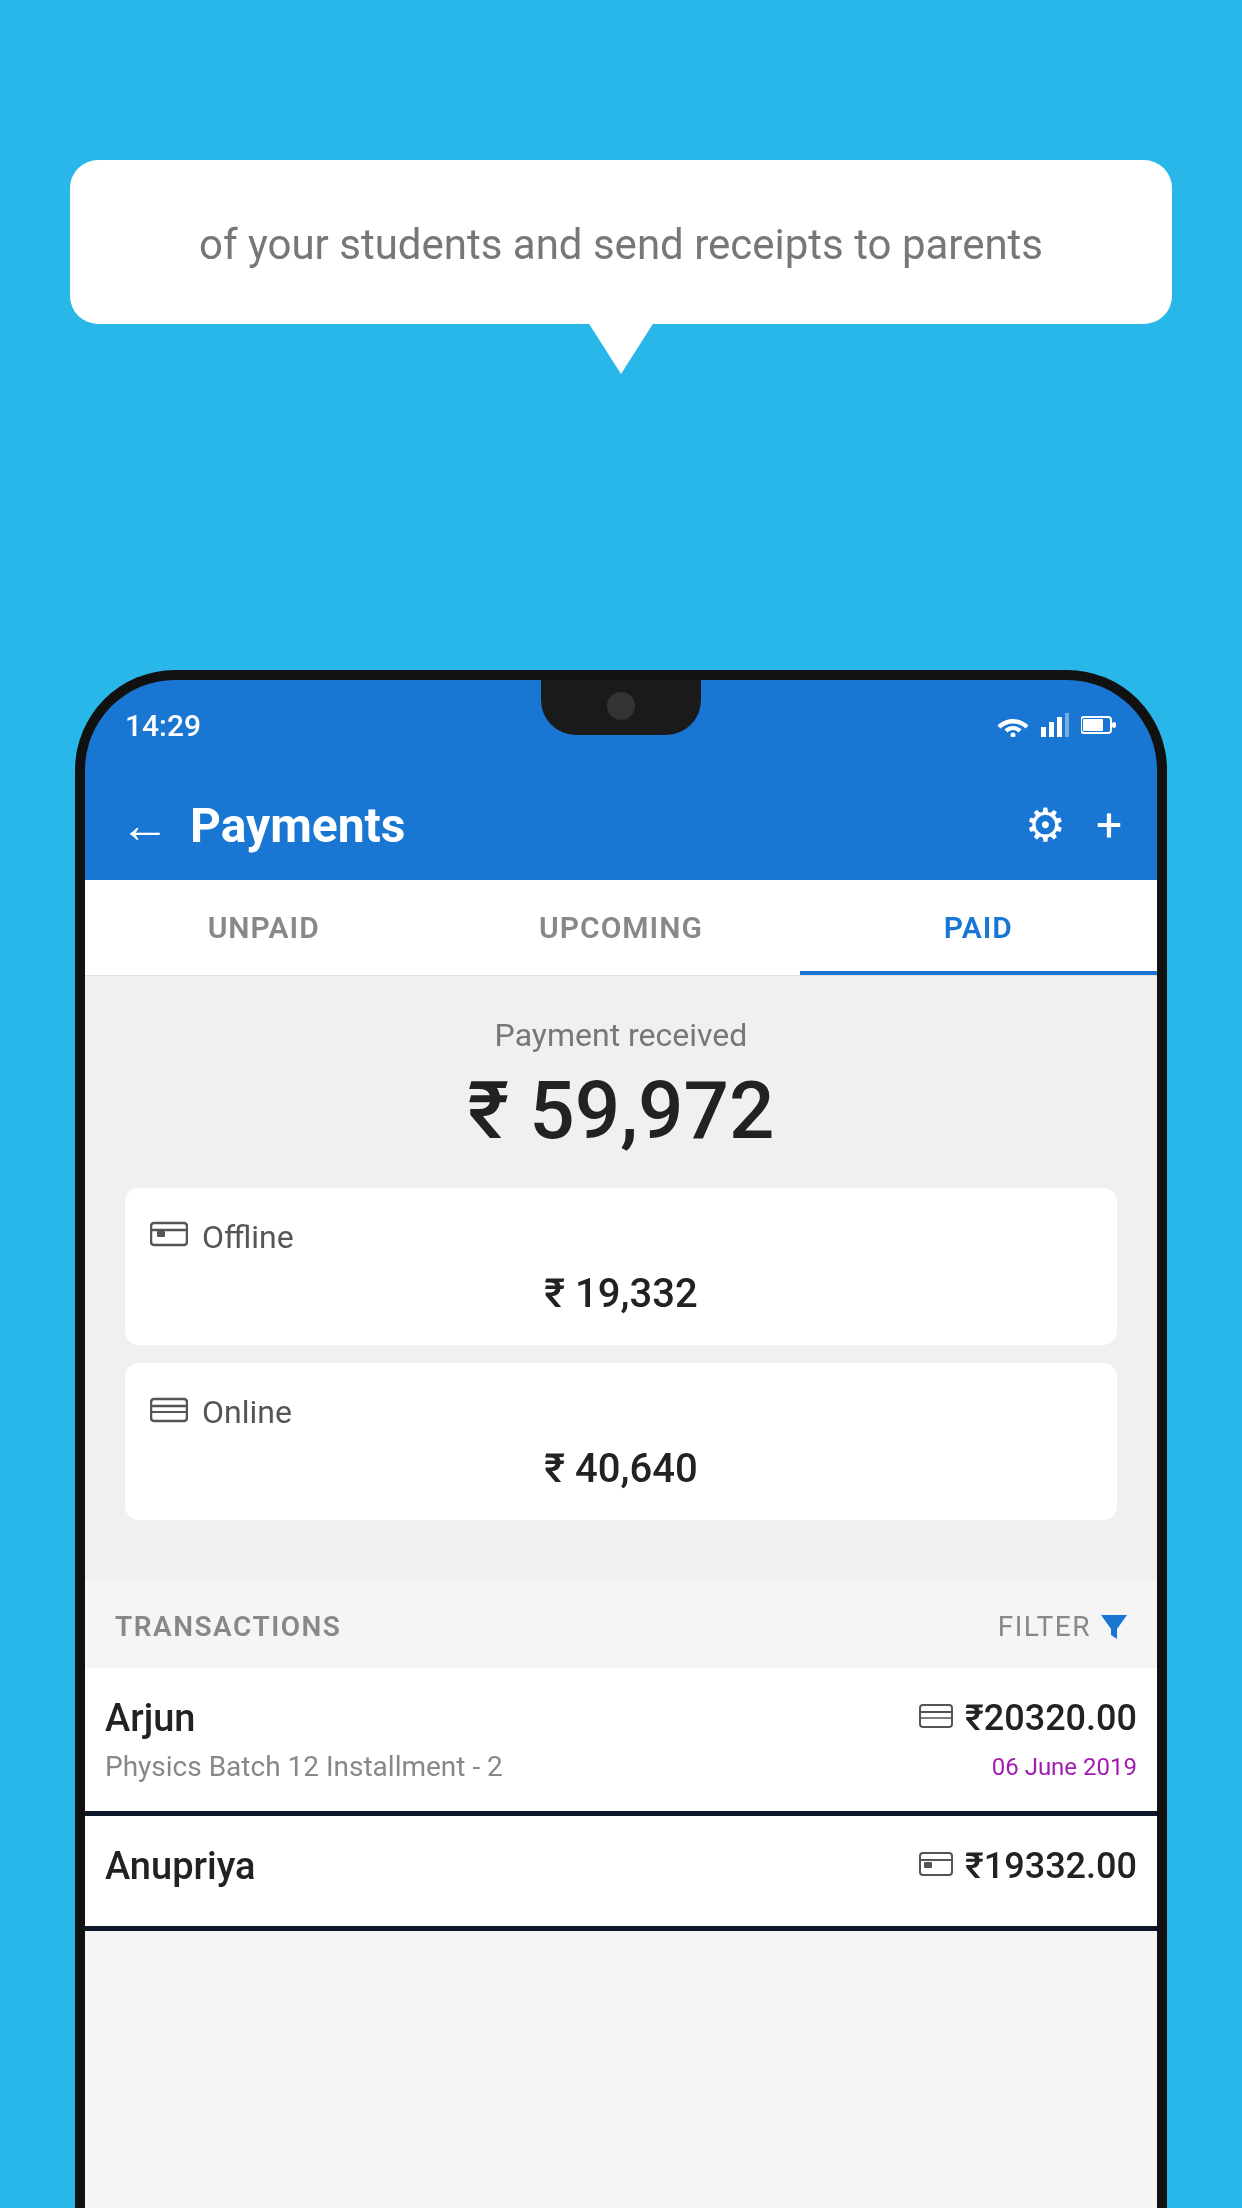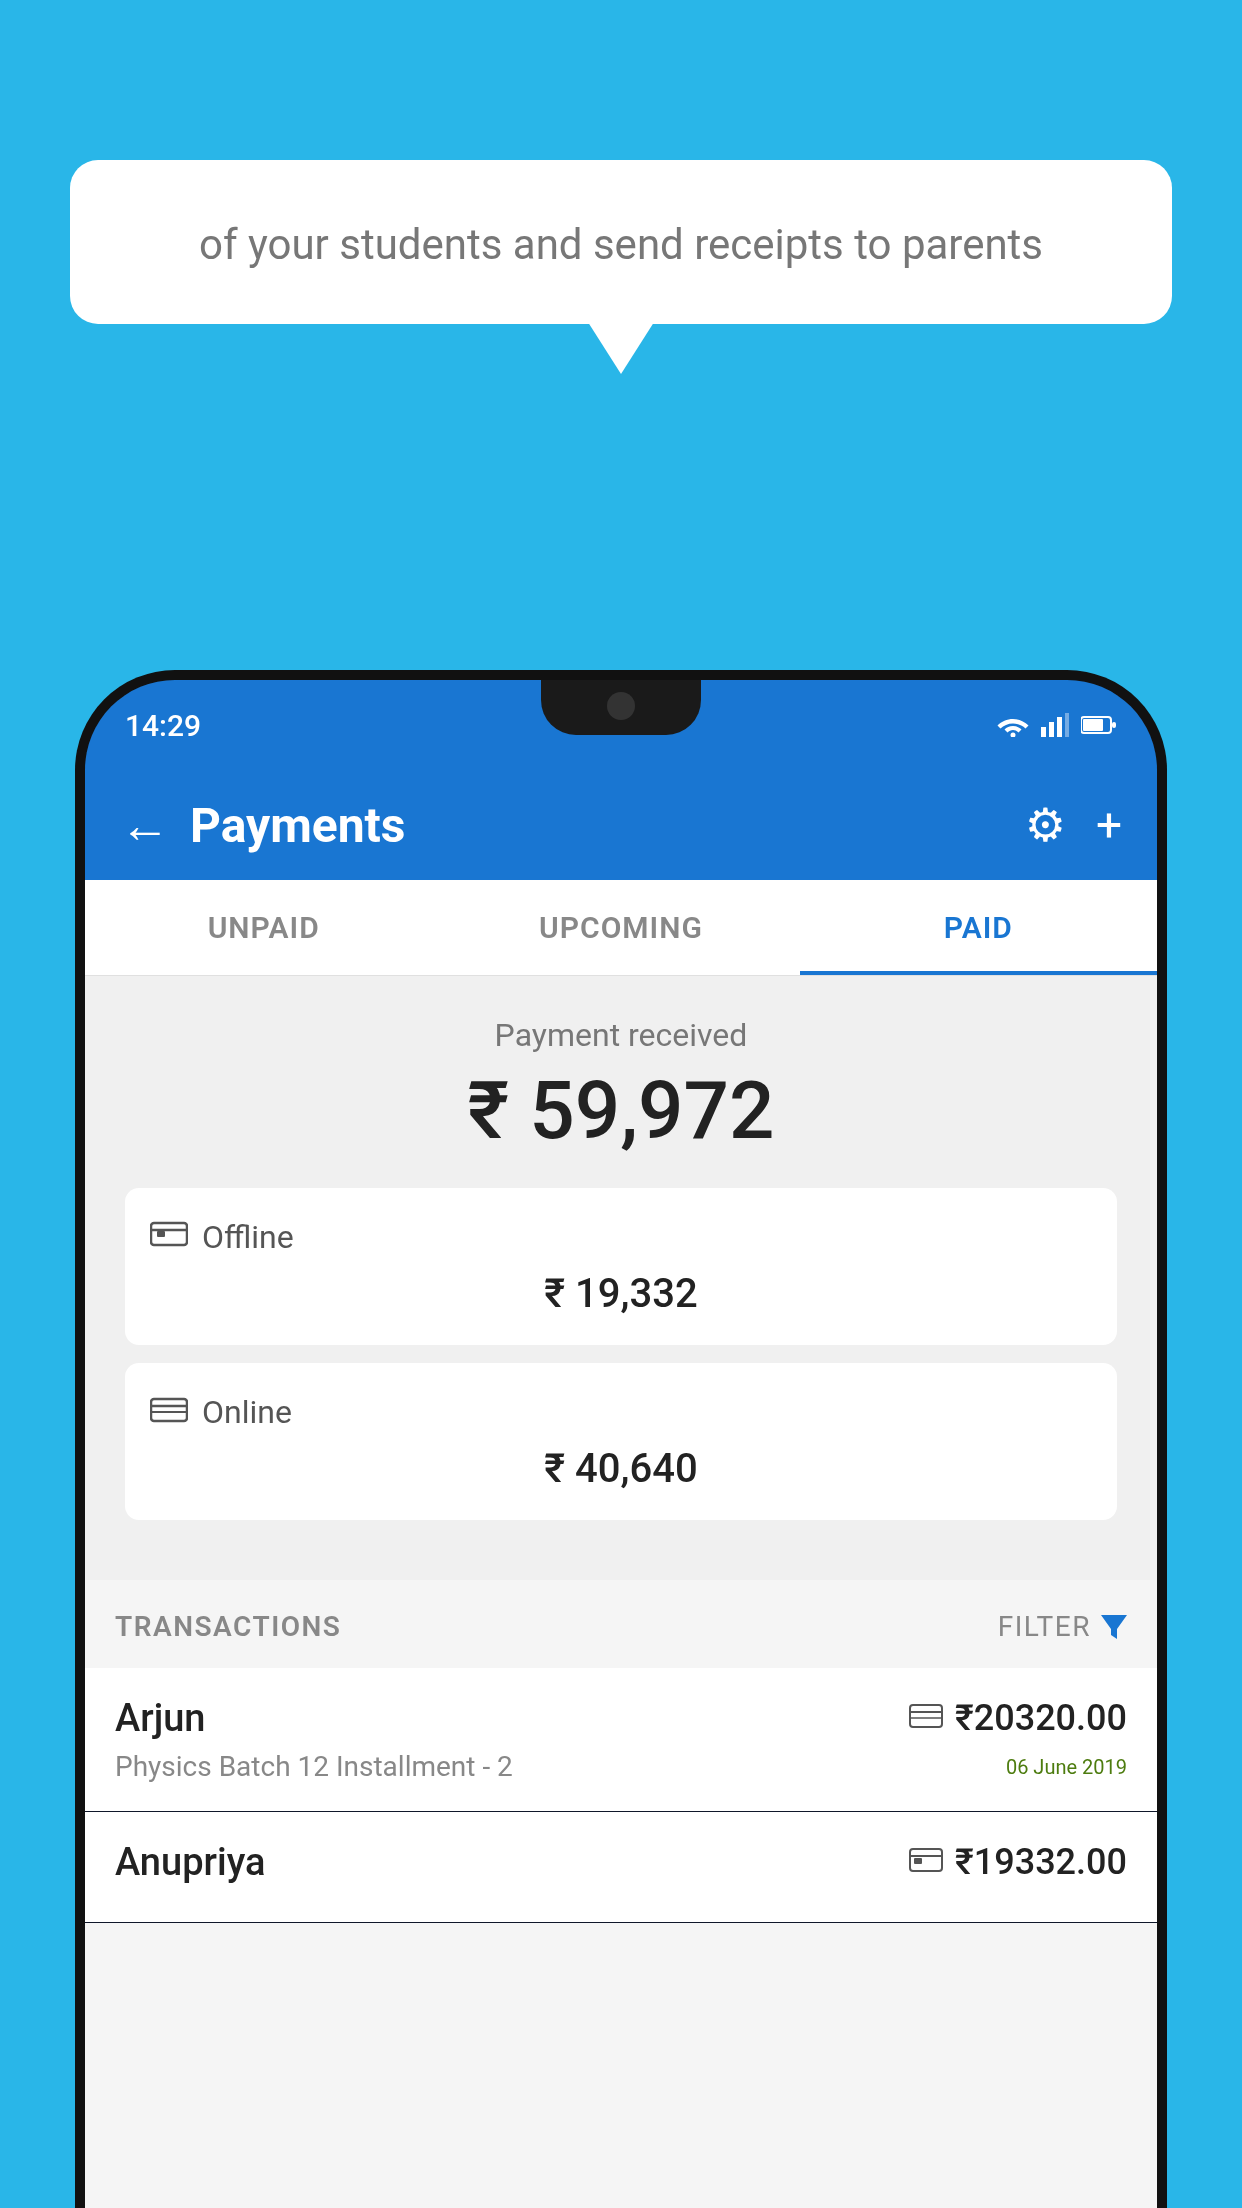--- a/index.html
+++ b/index.html
@@ -265,22 +265,22 @@
       font-size: 28px;
       font-weight: 400;
       color: #888;
       letter-spacing: 1.5px;
       cursor: pointer;
     }
 
     
     .transaction-row {
       background: white;
-      padding: 28px 30px;
-      border-bottom: 1px solid #0f172a;
+      padding: 28px 20px;
+      border-bottom: 5px solid #0f172a;
     }
     .transaction-top {
       display: flex;
       justify-content: space-between;
       align-items: center;
       margin-bottom: 10px;
     }
     .transaction-name {
       font-size: 38px;
       font-weight: 500;
@@ -303,22 +303,22 @@
     .transaction-bottom {
       display: flex;
       justify-content: space-between;
       align-items: center;
     }
     .transaction-course {
       font-size: 28px;
       color: #888;
     }
     .transaction-date {
-      font-size: 20px;
-      color: #4d7c0f;
+      font-size: 24px;
+      color: #a21caf;
     }
   </style>
 </head>
 <body>
 
 <div class="speech-bubble">
   <div class="bubble-subtitle">of your students and send receipts to parents</div>
 </div>
 
 <div class="phone">

